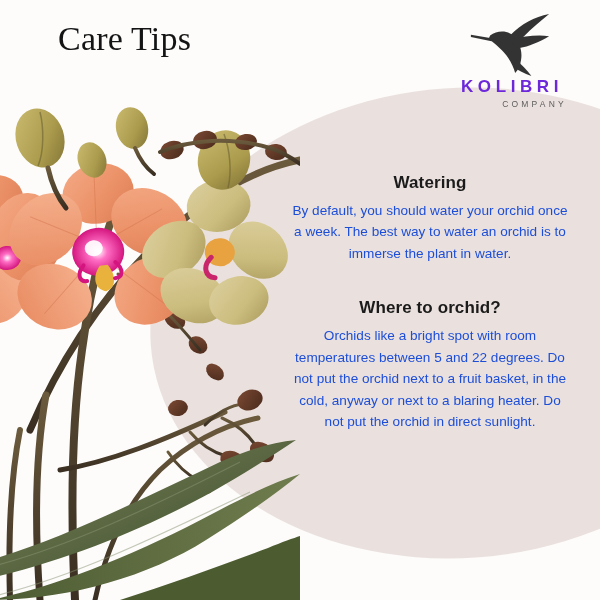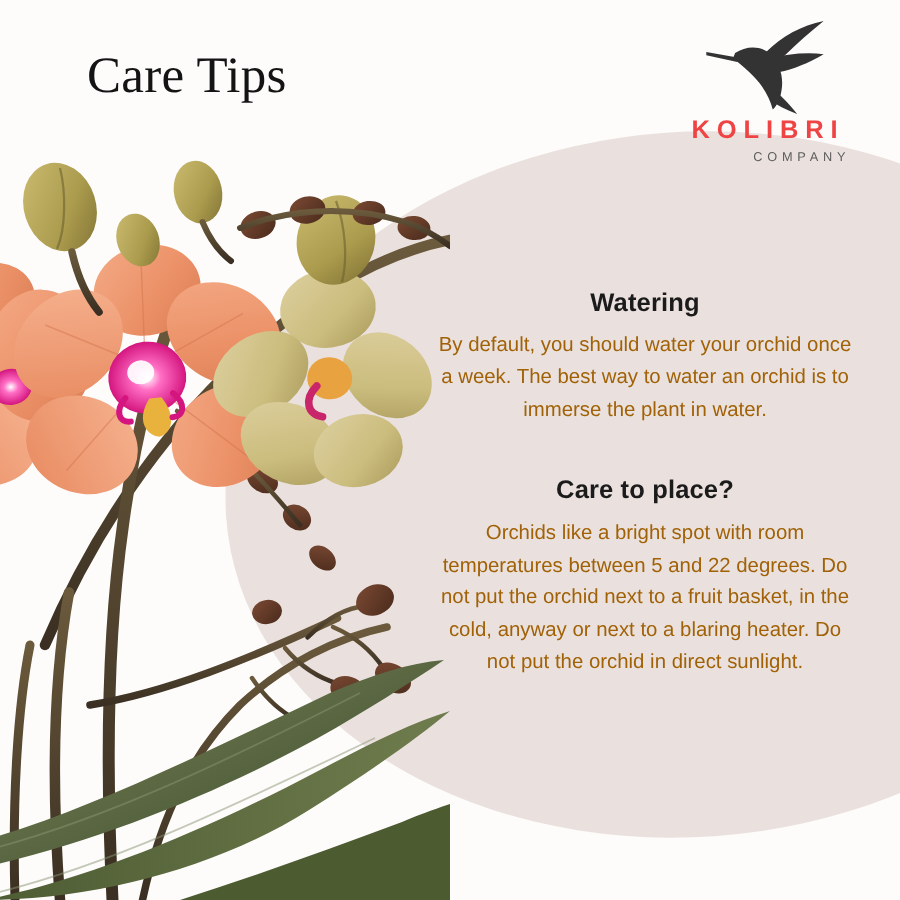--- a/index.html
+++ b/index.html
@@ -29,21 +29,21 @@
     background:#eae1de;
     border-radius:50% 50% 50% 50% / 50% 50% 50% 50%;
     transform:rotate(-4deg);
     transform-origin:50% 50%;
   }
 
   
   .page-title {
     position:absolute;
     left:58px;
-    top:32px;
+    top:20px;
     font-family:"Liberation Serif", serif;
     font-size:34px;
     font-weight:400;
     color:#141414;
     letter-spacing:0.2px;
     white-space:nowrap;
   }
 
   
   .logo {
@@ -54,56 +54,56 @@
     display:flex;
     flex-direction:column;
     align-items:center;
   }
   .logo-bird { width:82px; height:62px; display:block; }
   .logo-wordmark {
     margin-top:2px;
     font-size:17px;
     font-weight:700;
     letter-spacing:4.6px;
-    color:#ef4444;
+    color:#6d28d9;
     line-height:1;
     padding-left:4px;
   }
   .logo-subwordmark {
     margin-top:5px;
     font-size:8.5px;
     font-weight:400;
     letter-spacing:3.2px;
     color:#5d5d5d;
     line-height:1;
     padding-left:3px;
     margin-left:46px;
   }
 
   
   .care-column {
     position:absolute;
     left:292px;
-    top:192px;
+    top:173px;
     width:276px;
     text-align:center;
   }
   .care-section + .care-section { margin-top:34px; }
 
   .care-heading {
     font-size:17px;
     font-weight:700;
     color:#1b1b1b;
     letter-spacing:0.1px;
     margin-bottom:7px;
   }
   .care-body {
     font-size:13.6px;
     line-height:1.58;
-    color:#a16207;
+    color:#1d4ed8;
   }
 
   
   .orchid-layer {
     position:absolute;
     left:0; top:0;
     width:300px; height:600px;
     pointer-events:none;
   }
   .orchid-svg { width:300px; height:600px; display:block; }
@@ -305,19 +305,19 @@
   </div>
 
   <div class="care-column">
 
     <div class="care-section">
       <div class="care-heading">Watering</div>
       <div class="care-body">By default, you should water your orchid once a week. The best way to water an orchid is to immerse the plant in water.</div>
     </div>
 
     <div class="care-section">
-      <div class="care-heading">Care to place?</div>
+      <div class="care-heading">Where to orchid?</div>
       <div class="care-body">Orchids like a bright spot with room temperatures between 5 and 22 degrees. Do not put the orchid next to a fruit basket, in the cold, anyway or next to a blaring heater. Do not put the orchid in direct sunlight.</div>
     </div>
 
   </div>
 
 </div>
 
 </body></html>

